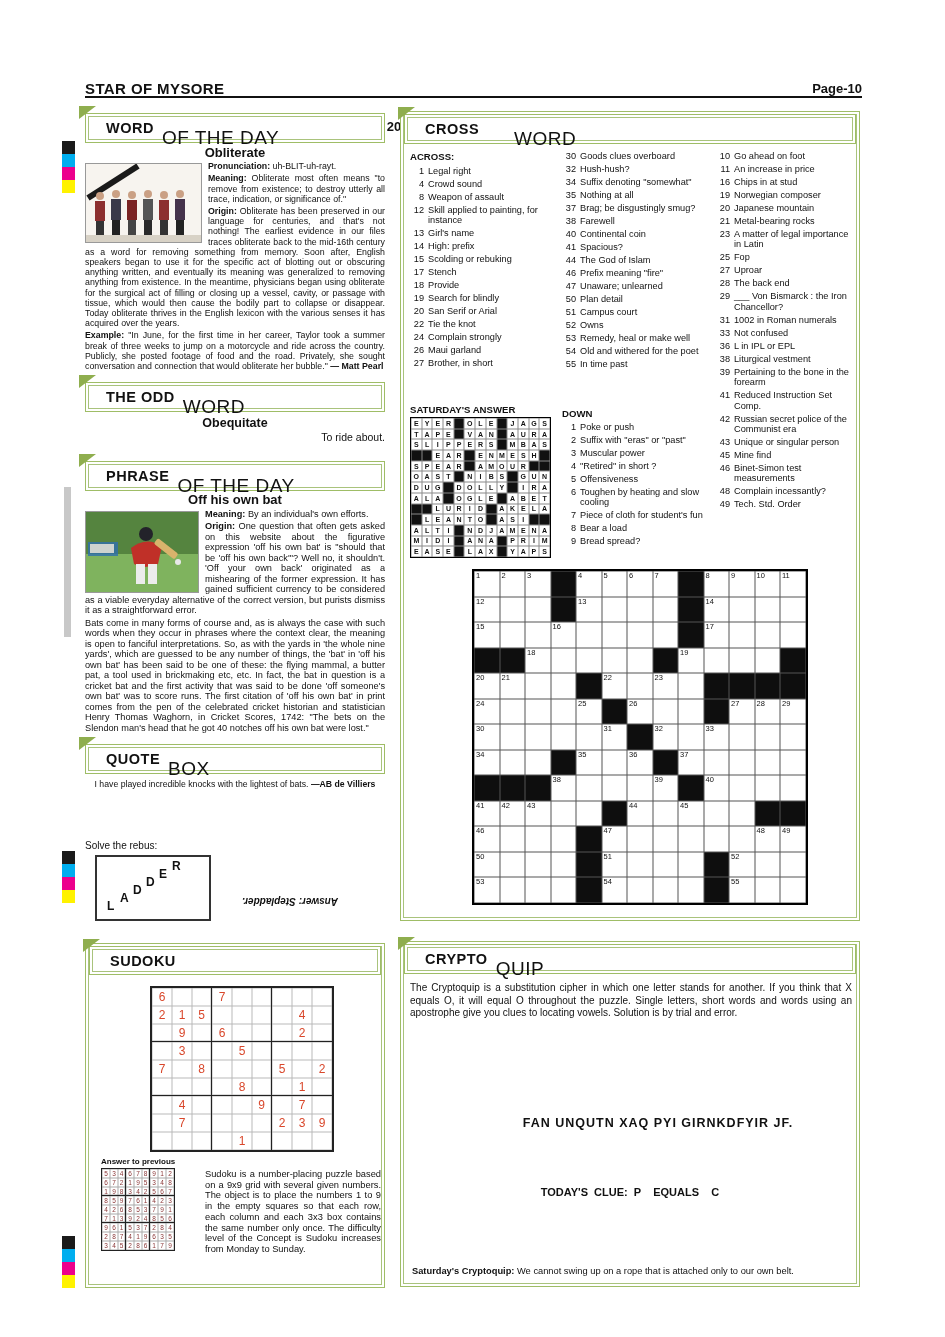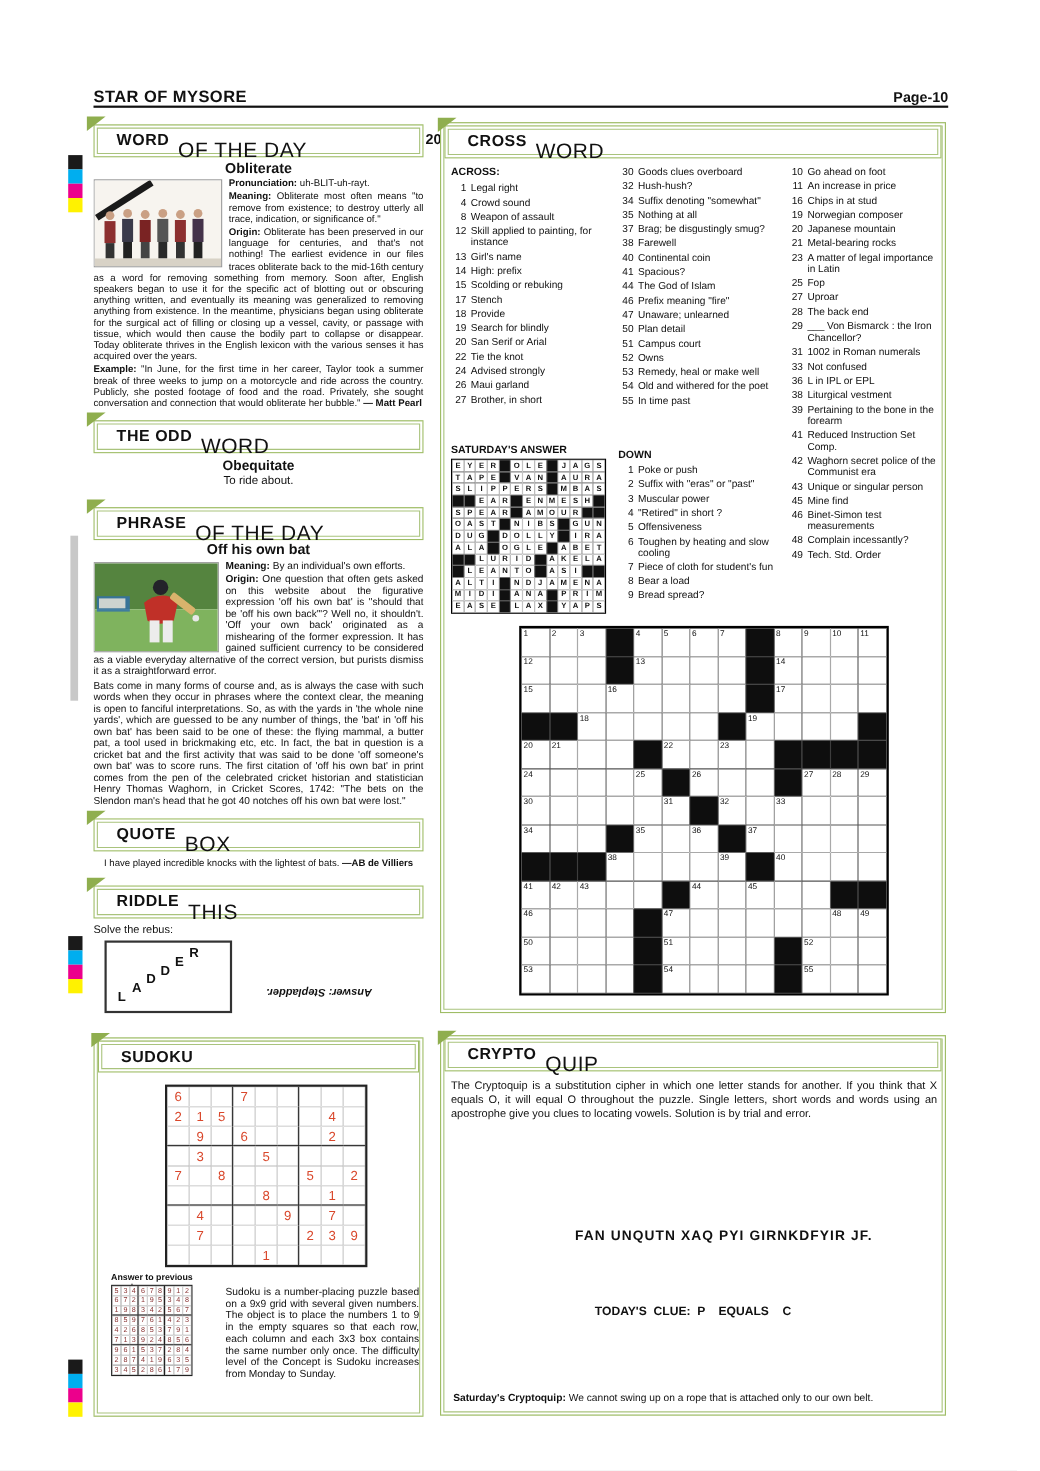--- a/index.html
+++ b/index.html
@@ -19,21 +19,21 @@
             display:flex;align-items:center;padding-left:20px;box-sizing:border-box;}
   .sec-head::before{content:"";position:absolute;left:-7px;top:-8px;width:0;height:0;
             border-top:13px solid #8fae4e;border-right:17px solid transparent;}
   .ht1{font-weight:bold;font-size:14.5px;letter-spacing:.5px;}
   .ht2{font-size:19px;font-weight:400;margin-left:8px;letter-spacing:.5px;margin-top:20px;}
 
   
   .body-txt{font-size:8.8px;line-height:10.2px;text-align:justify;overflow:hidden;}
   .body-txt p{margin:0 0 2px 0;}
   .cent-title{font-size:13px;font-weight:bold;text-align:center;margin:1px 0 3px 0;}
-  .small-cent{font-size:10.5px;text-align:center;}
+  .small-cent{font-size:10.5px;text-align:right;}
   b.lbl{font-weight:bold;}
   .flimg{float:left;margin:2px 6px 2px 0;border:1px solid #999;}
 
   
   .quote-line{font-size:8.7px;text-align:center;}
   .riddle-prompt{font-size:10px;}
   .rebus-box{border:2px solid #333;background:#fff;}
   .rebus-box span{position:absolute;font-size:12px;font-weight:bold;}
   .riddle-answer{font-size:10px;font-weight:bold;font-style:italic;
                  transform:rotate(180deg);text-align:center;}
@@ -183,24 +183,20 @@
 
   <div class="sec-head" style="left:85px;top:744px;width:300px;height:30px;">
     <span class="ht1">QUOTE</span>
     <span class="ht2">BOX</span>
   </div>
   <div class="abs quote-line" style="left:85px;top:779px;width:300px;">
     <span>I have played incredible knocks with the lightest of bats.</span>
     <b>—AB de Villiers</b>
   </div>
 
-  <div class="sec-head" style="left:85px;top:805px;width:300px;height:30px;">
-    <span class="ht1">RIDDLE</span>
-    <span class="ht2">THIS</span>
-  </div>
   <div class="abs riddle-prompt" style="left:85px;top:840px;">Solve the rebus:</div>
   <div class="abs rebus-box" style="left:95px;top:855px;width:112px;height:62px;">
     <span style="left:10px;top:42px;">L</span>
     <span style="left:23px;top:34px;">A</span>
     <span style="left:36px;top:26px;">D</span>
     <span style="left:49px;top:18px;">D</span>
     <span style="left:62px;top:10px;">E</span>
     <span style="left:75px;top:2px;">R</span>
   </div>
   <div class="abs riddle-answer" style="left:235px;top:896px;width:110px;">Answer: Stepladder.</div>
@@ -372,21 +368,21 @@
       <div class="c">2</div>
       <div class="c">8</div>
       <div class="c c3">6</div>
       <div class="c">1</div>
       <div class="c">7</div>
       <div class="c">9</div>
     </div>
   <div class="abs sud-instr" style="left:205px;top:1157px;width:176px;height:108px;overflow:hidden;">Sudoku is a number-placing puzzle based on a 9x9 grid with several given numbers. The object is to place the numbers 1 to 9 in the empty squares so that each row, each column and each 3x3 box contains the same number only once. The difficulty level of the Concept is Sudoku increases from Monday to Sunday.</div>
 
   <div class="abs green-box" style="left:400px;top:111px;width:460px;height:810px;"></div>
-  <div class="sec-head" style="left:404px;top:114px;width:452px;height:30px;">
+  <div class="sec-head" style="left:404px;top:114px;width:452px;height:30px;gap:27px;">
     <span class="ht1">CROSS</span>
     <span class="ht2">WORD</span>
   </div>
 
   <div class="abs clue-label" style="left:410px;top:151px;">ACROSS:</div>
   <div class="abs clues" style="left:410px;top:166px;width:146px;">
       <div class="clue">
         <span class="cn">1</span>
         <span class="ct">Legal right</span>
       </div>
@@ -429,21 +425,21 @@
       <div class="clue">
         <span class="cn">20</span>
         <span class="ct">San Serif or Arial</span>
       </div>
       <div class="clue">
         <span class="cn">22</span>
         <span class="ct">Tie the knot</span>
       </div>
       <div class="clue">
         <span class="cn">24</span>
-        <span class="ct">Advised strongly</span>
+        <span class="ct">Complain strongly</span>
       </div>
       <div class="clue">
         <span class="cn">26</span>
         <span class="ct">Maui garland</span>
       </div>
       <div class="clue">
         <span class="cn">27</span>
         <span class="ct">Brother, in short</span>
       </div>
     </div>
@@ -624,21 +620,21 @@
       <div class="clue">
         <span class="cn">39</span>
         <span class="ct">Pertaining to the bone in the forearm</span>
       </div>
       <div class="clue">
         <span class="cn">41</span>
         <span class="ct">Reduced Instruction Set Comp.</span>
       </div>
       <div class="clue">
         <span class="cn">42</span>
-        <span class="ct">Waghorn secret police of the Communist era</span>
+        <span class="ct">Russian secret police of the Communist era</span>
       </div>
       <div class="clue">
         <span class="cn">43</span>
         <span class="ct">Unique or singular person</span>
       </div>
       <div class="clue">
         <span class="cn">45</span>
         <span class="ct">Mine find</span>
       </div>
       <div class="clue">

